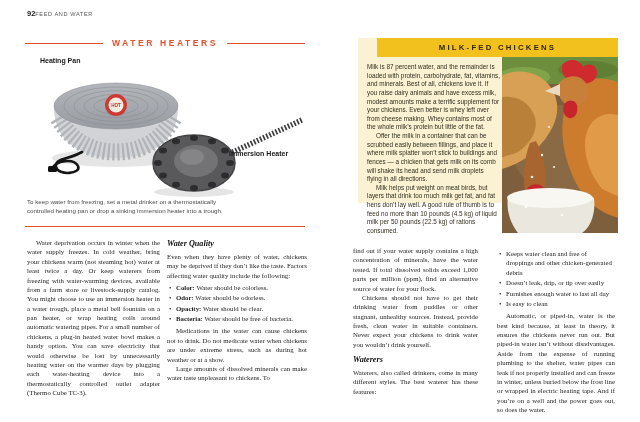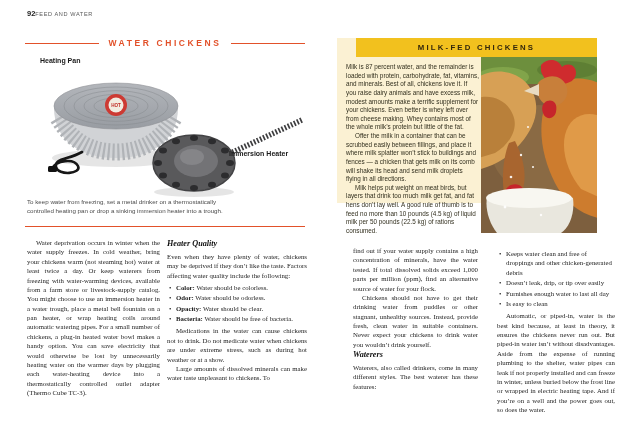--- a/index.html
+++ b/index.html
@@ -31,28 +31,28 @@
 
   
   .cols { position:absolute; display:grid; }
   .cols-92 { left:27px; top:238px; width:280px; grid-template-columns:133px 140px; column-gap:7px; }
   .cols-93 { left:33px; top:246px; width:262px; grid-template-columns:125px 118px; column-gap:19px; }
   .col { font-size:6.8px; line-height:1.38; text-align:justify; color:#1d1d1d; }
   .col p { margin:0; }
   .col p.indent { text-indent:9px; }
   .col p.space-before { margin-top:2px; }
   .col h3 { font-size:8.2px; font-style:italic; font-weight:bold; color:#111; margin:0 0 2.5px 0; text-align:left; }
-  .col h3.later { }
+  .col h3.later { margin-top:5px; }
   .col ul { list-style:none; margin:3px 0 3px 2px; text-align:left; }
   .col ul li { position:relative; padding-left:7px; margin-bottom:1px; }
   .col ul li::before { content:"\2022"; position:absolute; left:0; top:0; }
   .col b { font-weight:bold; }
 
   
-  .sidebar { position:absolute; left:17px; top:38px; width:260px; height:165px; background:#fbf1d3;padding-left:19px; }
+  .sidebar { position:absolute; left:38px; top:38px; width:260px; height:165px; background:#fbf1d3;padding-left:19px; }
   .sidebar-band { height:19px; background:#f2c11e; display:flex; align-items:center; justify-content:center; }
   .sidebar-band .sb-title { font-family:"Liberation Sans", sans-serif; font-weight:bold; font-size:7.8px; letter-spacing:2.2px; color:#33270c; }
   .sidebar-text { position:absolute; left:9px; top:25px; width:133px; font-family:"Liberation Sans", sans-serif; font-size:6.35px; line-height:1.36; color:#33301f; }
   .sidebar-text p { margin:0; }
   .sidebar-text p + p { text-indent:9px; }
   .sidebar-photo { position:absolute; right:0; top:19px; width:116px; height:176px; display:block; }
 
   .figure-art { position:absolute; display:block; }
   .pan-svg { left:46px; top:66px; }
   .imm-svg { left:148px; top:110px; }
@@ -63,21 +63,21 @@
 <div class="spread">
 
   <div class="page page-left">
 
     <div class="runhead runhead-left">
       <span class="pagenum">92</span>
       <span class="runtitle">FEED AND WATER</span>
     </div>
 
     <div class="section-title">
-      <span class="st-text">WATER CHICKENS</span>
+      <span class="st-text">WATER HEATERS</span>
     </div>
 
     <span class="fig-label lbl-pan">Heating Pan</span>
 
     <svg class="figure-art pan-svg" width="140" height="116" viewBox="0 0 140 116">
       <defs>
         <linearGradient id="panTop" x1="0" y1="0" x2="0" y2="1">
           <stop offset="0" stop-color="#b3b6bb"></stop>
             <stop offset="1" stop-color="#989ca2"></stop>
         </linearGradient>
@@ -120,21 +120,21 @@
     <span class="fig-label lbl-imm">Immersion Heater</span>
 
     <p class="caption">To keep water from freezing, set a metal drinker on a thermostatically controlled heating pan or drop a sinking immersion heater into a trough.</p>
     <div class="orange-rule"></div>
 
     <div class="cols cols-92">
       <div class="col">
         <p class="indent">Water deprivation occurs in winter when the water supply freezes. In cold weather, bring your chickens warm (not steaming hot) water at least twice a day. Or keep waterers from freezing with water-warming devices, available from a farm store or livestock-supply catalog. You might choose to use an immersion heater in a water trough, place a metal bell fountain on a pan heater, or wrap heating coils around automatic watering pipes. For a small number of chickens, a plug-in heated water bowl makes a handy option. You can save electricity that would otherwise be lost by unnecessarily heating water on the warmer days by plugging each water-heating device into a thermostatically controlled outlet adapter (Thermo Cube TC-3).</p>
       </div>
       <div class="col">
-        <h3>Heater Quality</h3>
+        <h3>Water Quality</h3>
         <p>Even when they have plenty of water, chickens may be deprived if they don’t like the taste. Factors affecting water quality include the following:</p>
         <ul>
           <li><b>Color:</b> <span>Water should be colorless.</span></li>
           <li><b>Odor:</b> <span>Water should be odorless.</span></li>
           <li><b>Opacity:</b> <span>Water should be clear.</span></li>
           <li><b>Bacteria:</b> <span>Water should be free of bacteria.</span></li>
         </ul>
         <p class="indent space-before">Medications in the water can cause chickens not to drink. Do not medicate water when chickens are under extreme stress, such as during hot weather or at a show.</p>
         <p class="indent">Large amounts of dissolved minerals can make water taste unpleasant to chickens. To</p>
       </div>

